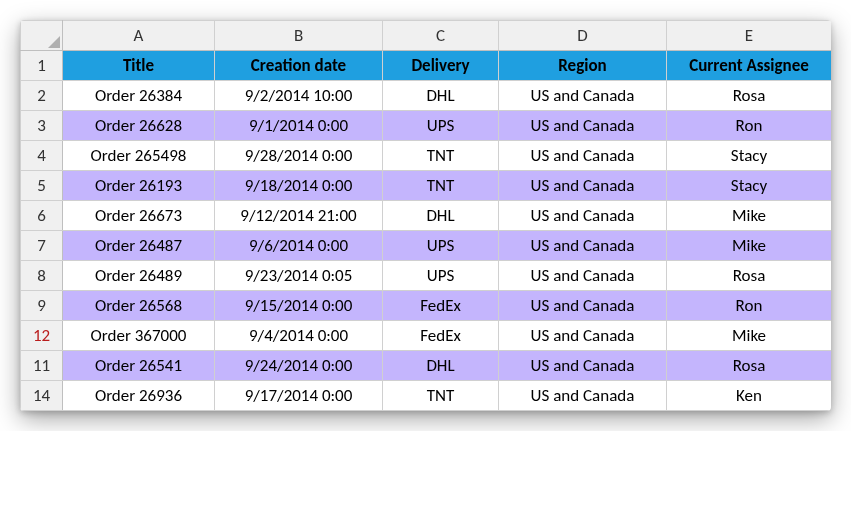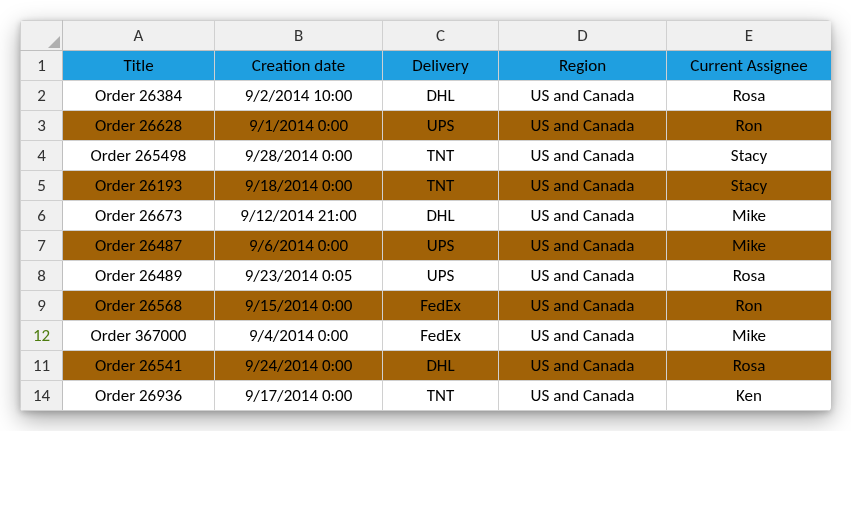--- a/index.html
+++ b/index.html
@@ -56,29 +56,29 @@
     height: 26px;
   }
   .row-num {
     background: #f0f0f0;
     color: #333;
     font-size: 17px;
     border-right: 1px solid #bfbfbf;
     width: 42px;
   }
   .row-num.active {
-    color: #4d7c0f;
+    color: #b91c1c;
   }
   .hdr-row td.cell {
     background: #1f9fe0;
     color: #000;
-    font-weight: 400;
+    font-weight: 700;
   }
   .alt td.cell {
-    background: #a16207;
+    background: #c4b5fd;
   }
   .cell {
     white-space: nowrap;
     overflow: hidden;
   }
   col.rnum { width: 42px; }
   col.cA { width: 152px; }
   col.cB { width: 168px; }
   col.cC { width: 116px; }
   col.cD { width: 168px; }

